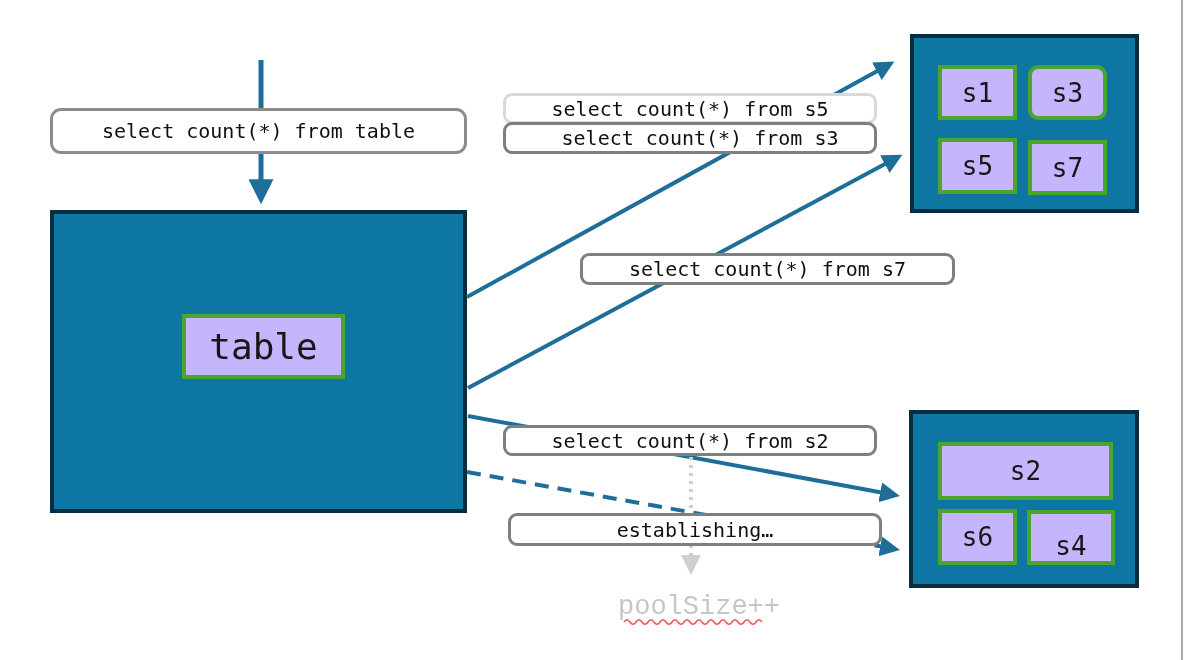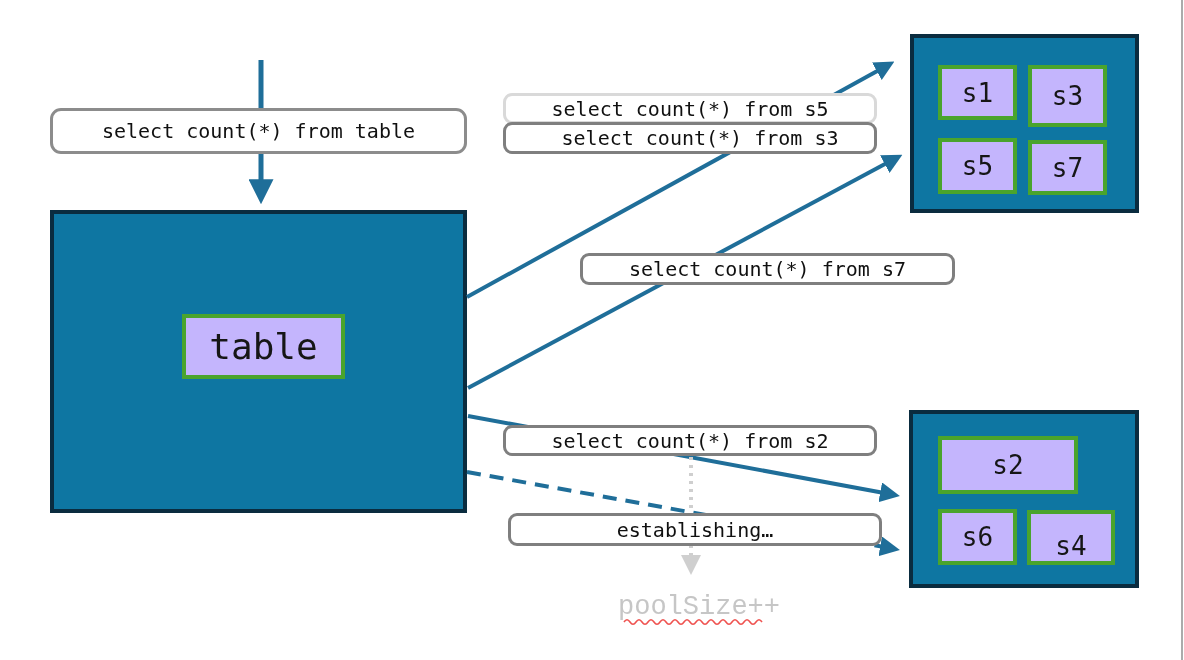--- a/index.html
+++ b/index.html
@@ -43,33 +43,33 @@
   <div class="abs node" style="left:50px;top:210px;width:417px;height:303px;">
     <div class="abs shard" style="left:128px;top:100px;width:163px;height:65px;font-size:36px;">
       <span>table</span>
     </div>
   </div>
 
   <div class="abs node" style="left:910px;top:34px;width:229px;height:179px;">
     <div class="abs shard" style="left:24px;top:27px;width:79px;height:55px;">
         <span>s1</span>
       </div>
-    <div class="abs shard" style="left:114px;top:27px;width:79px;height:62px;">
+    <div class="abs shard" style="left:114px;top:27px;width:79px;height:55px;border-radius:10px;">
         <span>s3</span>
       </div>
     <div class="abs shard" style="left:24px;top:100px;width:79px;height:56px;">
         <span>s5</span>
       </div>
     <div class="abs shard" style="left:114px;top:102px;width:79px;height:55px;">
         <span>s7</span>
       </div>
   </div>
 
   <div class="abs node" style="left:909px;top:410px;width:230px;height:178px;">
-    <div class="abs shard" style="left:25px;top:22px;width:140px;height:58px;">
+    <div class="abs shard" style="left:25px;top:28px;width:175px;height:58px;">
         <span>s2</span>
       </div>
     <div class="abs shard" style="left:25px;top:95px;width:79px;height:56px;">
         <span>s6</span>
       </div>
     <div class="abs shard" style="left:114px;top:96px;width:88px;height:55px;align-items:flex-end;">
         <span>s4</span>
       </div>
   </div>
 

